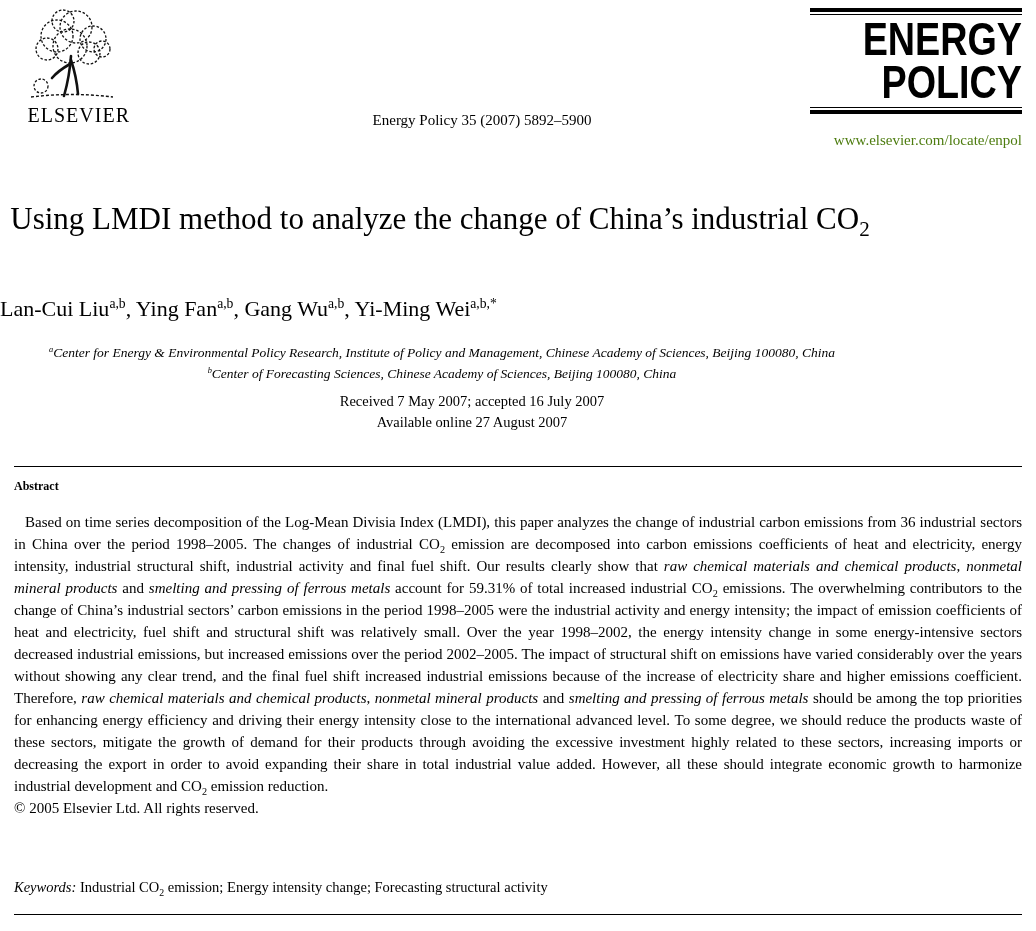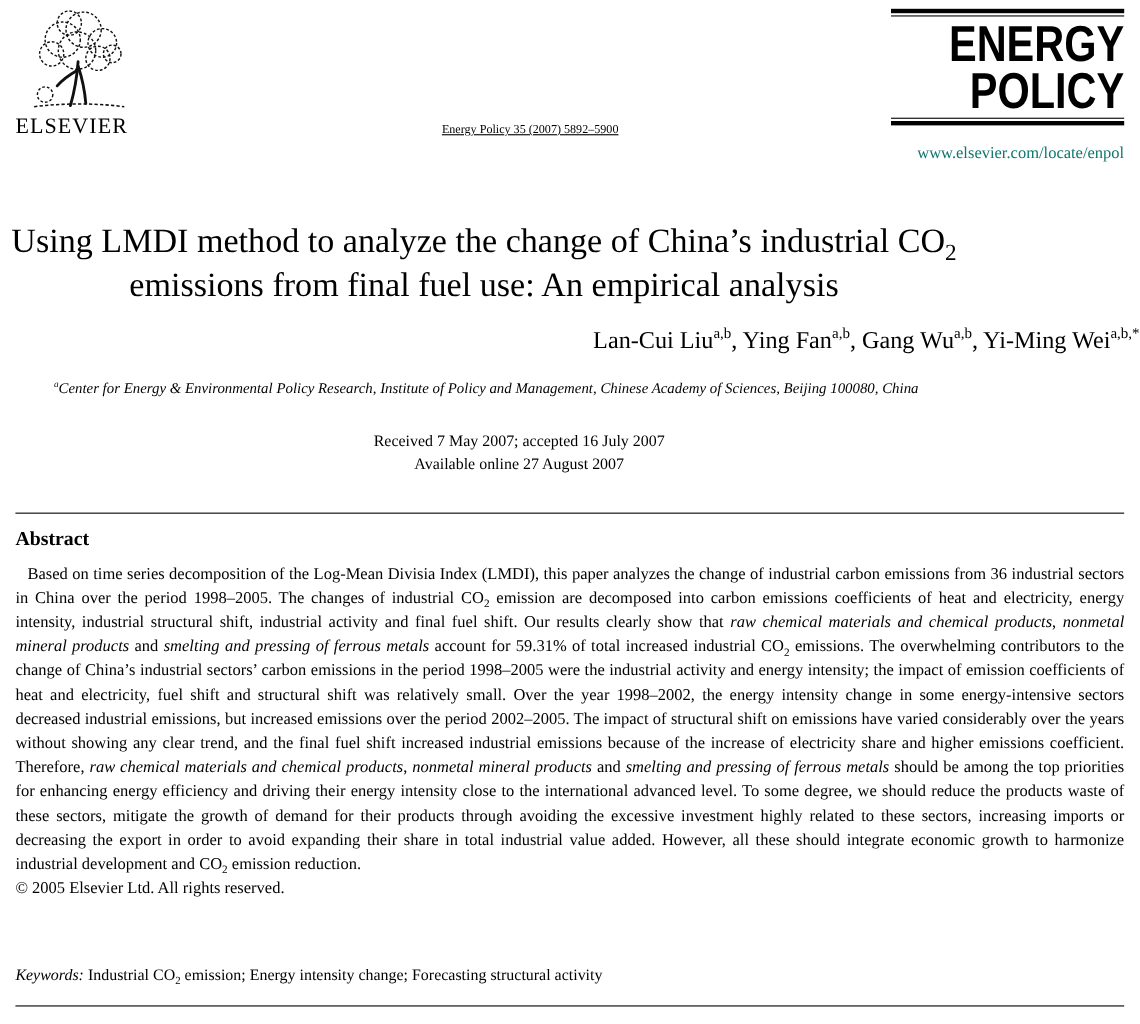--- a/index.html
+++ b/index.html
@@ -4,49 +4,49 @@
 <style>
   html, body { margin:0; padding:0; background:#ffffff; }
   .page {
     position:relative; width:1036px; height:931px; background:#fff;
     font-family:"Liberation Serif", serif; color:#000; overflow:hidden;
   }
   sup { font-size:62%; line-height:0; vertical-align:super; }
   sub { font-size:68%; line-height:0; vertical-align:sub; }
 
   
-  .elsevier { position:absolute; left:14px; top:6px; width:116px; text-align:left; }
+  .elsevier { position:absolute; left:14px; top:6px; width:116px; text-align:right; }
   .elsevier svg { display:block; margin:0 auto; }
   .elsevier .name { font-size:20px; letter-spacing:1px; margin-top:0px; }
 
   
-  .journal-ref { position:absolute; left:0; top:112px; width:964px; text-align:center; font-size:11px;text-decoration:underline; }
+  .journal-ref { position:absolute; left:0; top:112px; width:964px; text-align:center; font-size:15px; }
 
   
   .ep { position:absolute; top:8px; right:14px; width:212px; text-align:right; }
   .ep .bar-thick { border-top:4px solid #000; }
   .ep .bar-thin  { border-top:1px solid #000; margin-top:2px; }
   .ep .bar-thin2 { border-top:1px solid #000; margin-bottom:2px; }
   .ep .word {
     font-family:"Liberation Sans", sans-serif; font-weight:bold; font-size:46px;
     line-height:0.94; transform:scaleX(0.82); transform-origin:100% 50%;
     white-space:nowrap;
   }
   .ep .word.first { margin-top:3px; }
   .ep .word.last  { margin-bottom:3px; }
   .ep-url { position:absolute; top:132px; right:14px; width:240px; text-align:right; font-size:15px; }
 
   
   .title   { position:absolute; top:199px; left:0; width:880px; text-align:center; font-size:31px; line-height:1.28; }
-  .authors { position:absolute; top:296px; left:0; width:1036px; text-align:right; font-size:22px; }
+  .authors { position:absolute; top:296px; left:0; width:1036px; text-align:left; font-size:22px; }
   .affils  { position:absolute; top:343px; left:0; width:884px; text-align:center; font-style:italic; font-size:13.5px; line-height:1.55; }
   .dates   { position:absolute; top:391px; left:0; width:944px; text-align:center; font-size:14.5px; line-height:1.45; }
 
   .rule-top    { position:absolute; top:466px; left:14px; right:14px; border-top:1px solid #000; }
-  .abs-head    { position:absolute; top:479px; left:14px; font-size:18px; font-weight:bold; }
+  .abs-head    { position:absolute; top:479px; left:14px; font-size:12px; font-weight:bold; }
   .abs-body    { position:absolute; top:511px; left:14px; width:1008px; font-size:15px; line-height:22px; }
   .abs-body .para { text-align:justify; text-indent:11px; }
   .abs-body .copyright { text-align:left; }
   .keywords    { position:absolute; top:879px; left:14px; width:1008px; font-size:14.5px; }
   .rule-bottom { position:absolute; top:914px; left:14px; right:14px; border-top:1px solid #000; }
 </style>
 </head>
 <body>
 
 <div class="page">
@@ -77,26 +77,27 @@
   <div class="journal-ref">Energy Policy 35 (2007) 5892–5900</div>
 
   <div class="ep">
     <div class="bar-thick"></div>
     <div class="bar-thin"></div>
     <div class="word first">ENERGY</div>
     <div class="word last">POLICY</div>
     <div class="bar-thin2"></div>
     <div class="bar-thick"></div>
   </div>
-  <div class="ep-url" style="color: #0f766e;">www.elsevier.com/locate/enpol</div>
+  <div class="ep-url" style="color: #4d7c0f;">www.elsevier.com/locate/enpol</div>
 
-  <h1 class="title" style="margin:0; font-weight:normal;"><span>Using LMDI method to analyze the change of China’s industrial CO</span><sub>2</sub><br><span>emissions from final fuel use: An empirical analysis</span></h1>
+  <h1 class="title" style="margin:0; font-weight:normal;"><span>Using LMDI method to analyze the change of China’s industrial CO</span><sub>2</sub><br></h1>
   <div class="authors"><span>Lan-Cui Liu</span><sup>a,b</sup><span>, Ying Fan</span><sup>a,b</sup><span>, Gang Wu</span><sup>a,b</sup><span>, Yi-Ming Wei</span><sup>a,b,*</sup></div>
   <div class="affils">
     <div><sup>a</sup><span>Center for Energy &amp; Environmental Policy Research, Institute of Policy and Management, Chinese Academy of Sciences, Beijing 100080, China</span></div>
+    <div><sup>b</sup><span>Center of Forecasting Sciences, Chinese Academy of Sciences, Beijing 100080, China</span></div>
   </div>
   <div class="dates">
     <div>Received 7 May 2007; accepted 16 July 2007</div>
     <div>Available online 27 August 2007</div>
   </div>
 
   <div class="rule-top"></div>
   <div class="abs-head">Abstract</div>
   <div class="abs-body">
     <div class="para"><span>Based on time series decomposition of the Log-Mean Divisia Index (LMDI), this paper analyzes the change of industrial carbon emissions from 36 industrial sectors in China over the period 1998–2005. The changes of industrial CO</span><sub>2</sub><span> emission are decomposed into carbon emissions coefficients of heat and electricity, energy intensity, industrial structural shift, industrial activity and final fuel shift. Our results clearly show that </span><span style="font-style: italic;">raw chemical materials and chemical products</span><span>, </span><span style="font-style: italic;">nonmetal mineral products</span><span> and </span><span style="font-style: italic;">smelting and pressing of ferrous metals</span><span> account for 59.31% of total increased industrial CO</span><sub>2</sub><span> emissions. The overwhelming contributors to the change of China’s industrial sectors’ carbon emissions in the period 1998–2005 were the industrial activity and energy intensity; the impact of emission coefficients of heat and electricity, fuel shift and structural shift was relatively small. Over the year 1998–2002, the energy intensity change in some energy-intensive sectors decreased industrial emissions, but increased emissions over the period 2002–2005. The impact of structural shift on emissions have varied considerably over the years without showing any clear trend, and the final fuel shift increased industrial emissions because of the increase of electricity share and higher emissions coefficient. Therefore, </span><span style="font-style: italic;">raw chemical materials and chemical products</span><span>, </span><span style="font-style: italic;">nonmetal mineral products</span><span> and </span><span style="font-style: italic;">smelting and pressing of ferrous metals</span><span> should be among the top priorities for enhancing energy efficiency and driving their energy intensity close to the international advanced level. To some degree, we should reduce the products waste of these sectors, mitigate the growth of demand for their products through avoiding the excessive investment highly related to these sectors, increasing imports or decreasing the export in order to avoid expanding their share in total industrial value added. However, all these should integrate economic growth to harmonize industrial development and CO</span><sub>2</sub><span> emission reduction.</span></div>

